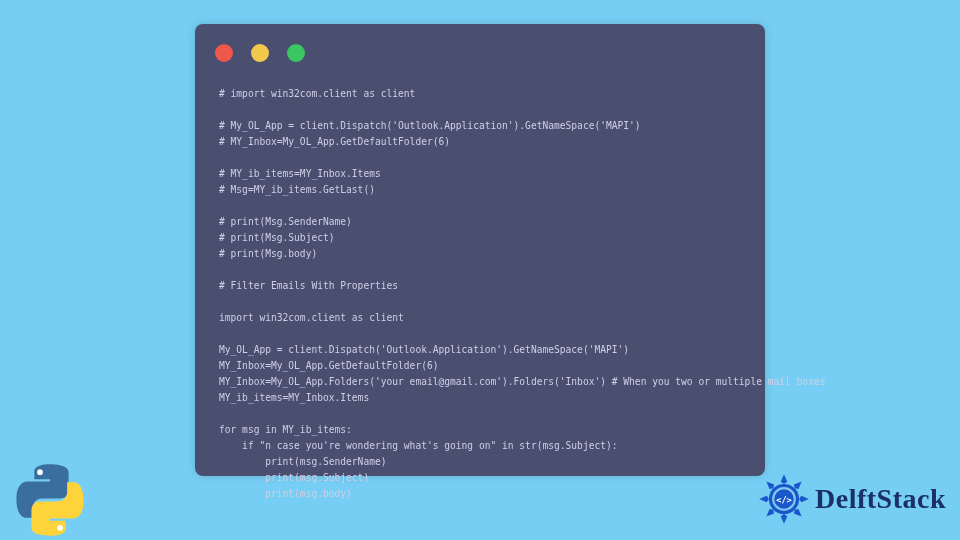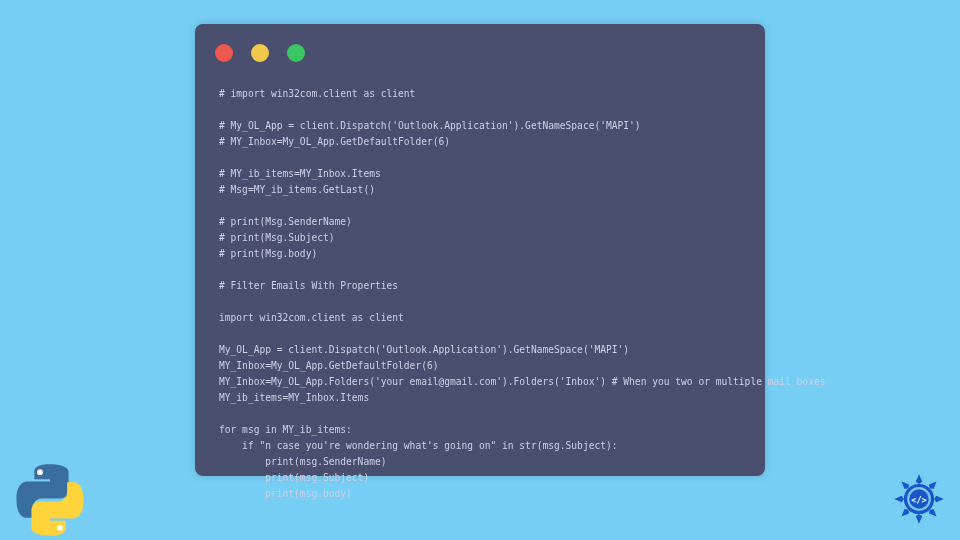--- a/index.html
+++ b/index.html
@@ -139,15 +139,16 @@
             <path transform="rotate(270)" d="M0 -46 L6 -32 L0 -28 L-6 -32 Z"></path>
             <path transform="rotate(315)" d="M0 -46 L6 -32 L0 -28 L-6 -32 Z"></path>
           </g>
           <circle r="28" fill="#1757c9"></circle>
           <circle r="22" fill="#82c4ee"></circle>
           <circle r="18" fill="#1757c9"></circle>
         </g>
       </g>
       <text x="50" y="57" text-anchor="middle" font-family="monospace" font-size="16" font-weight="bold" fill="#ffffff">&lt;/&gt;</text>
     </svg>
+    <span class="delft-text">DelftStack</span>
   </div>
 
 </div>
 
 </body></html>

